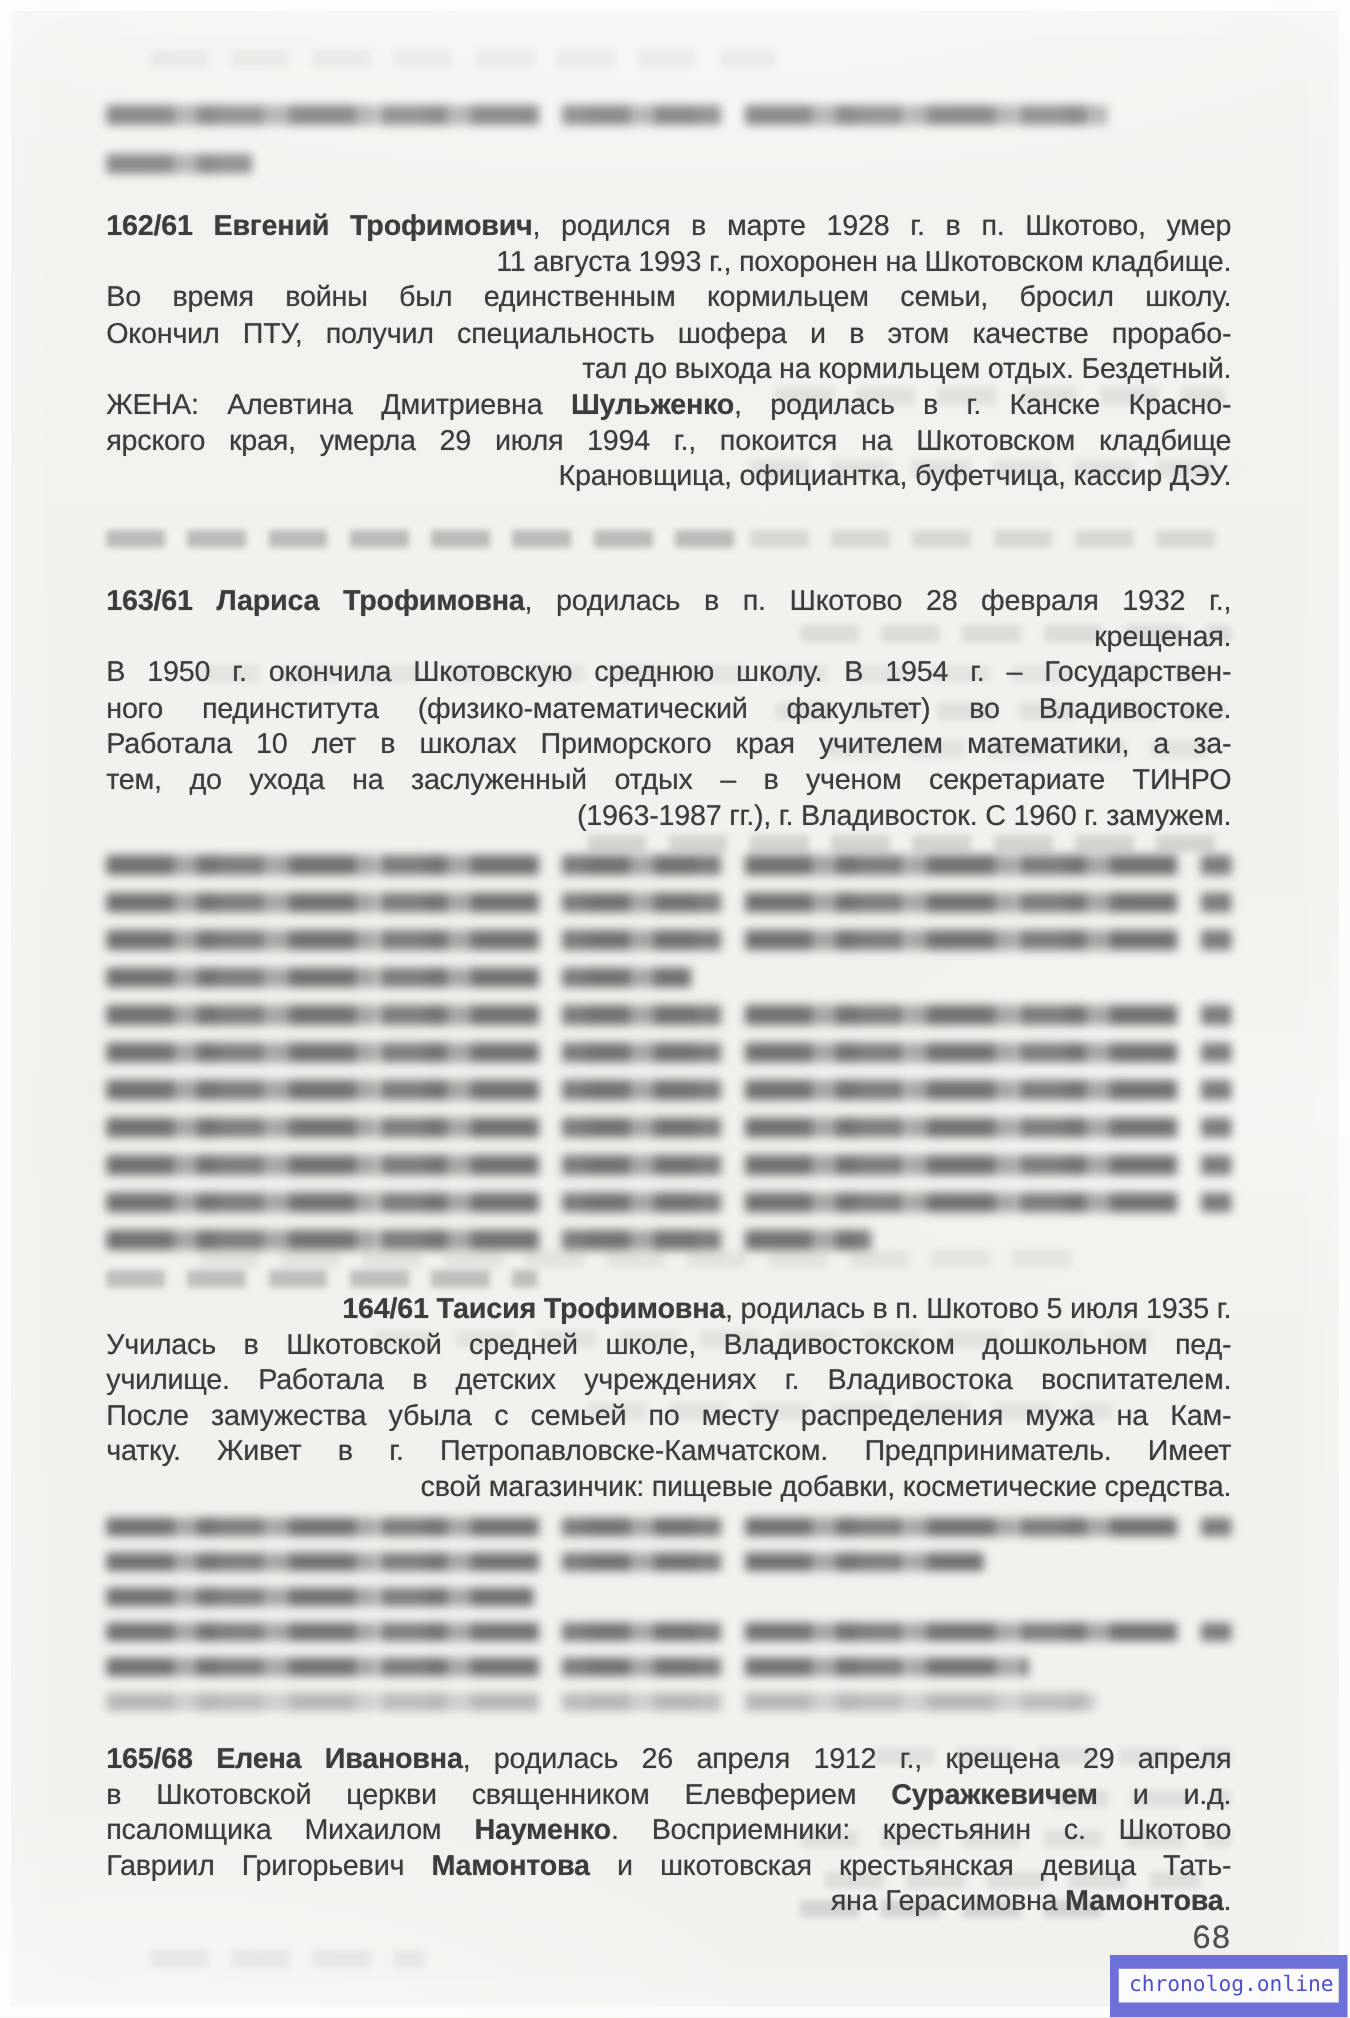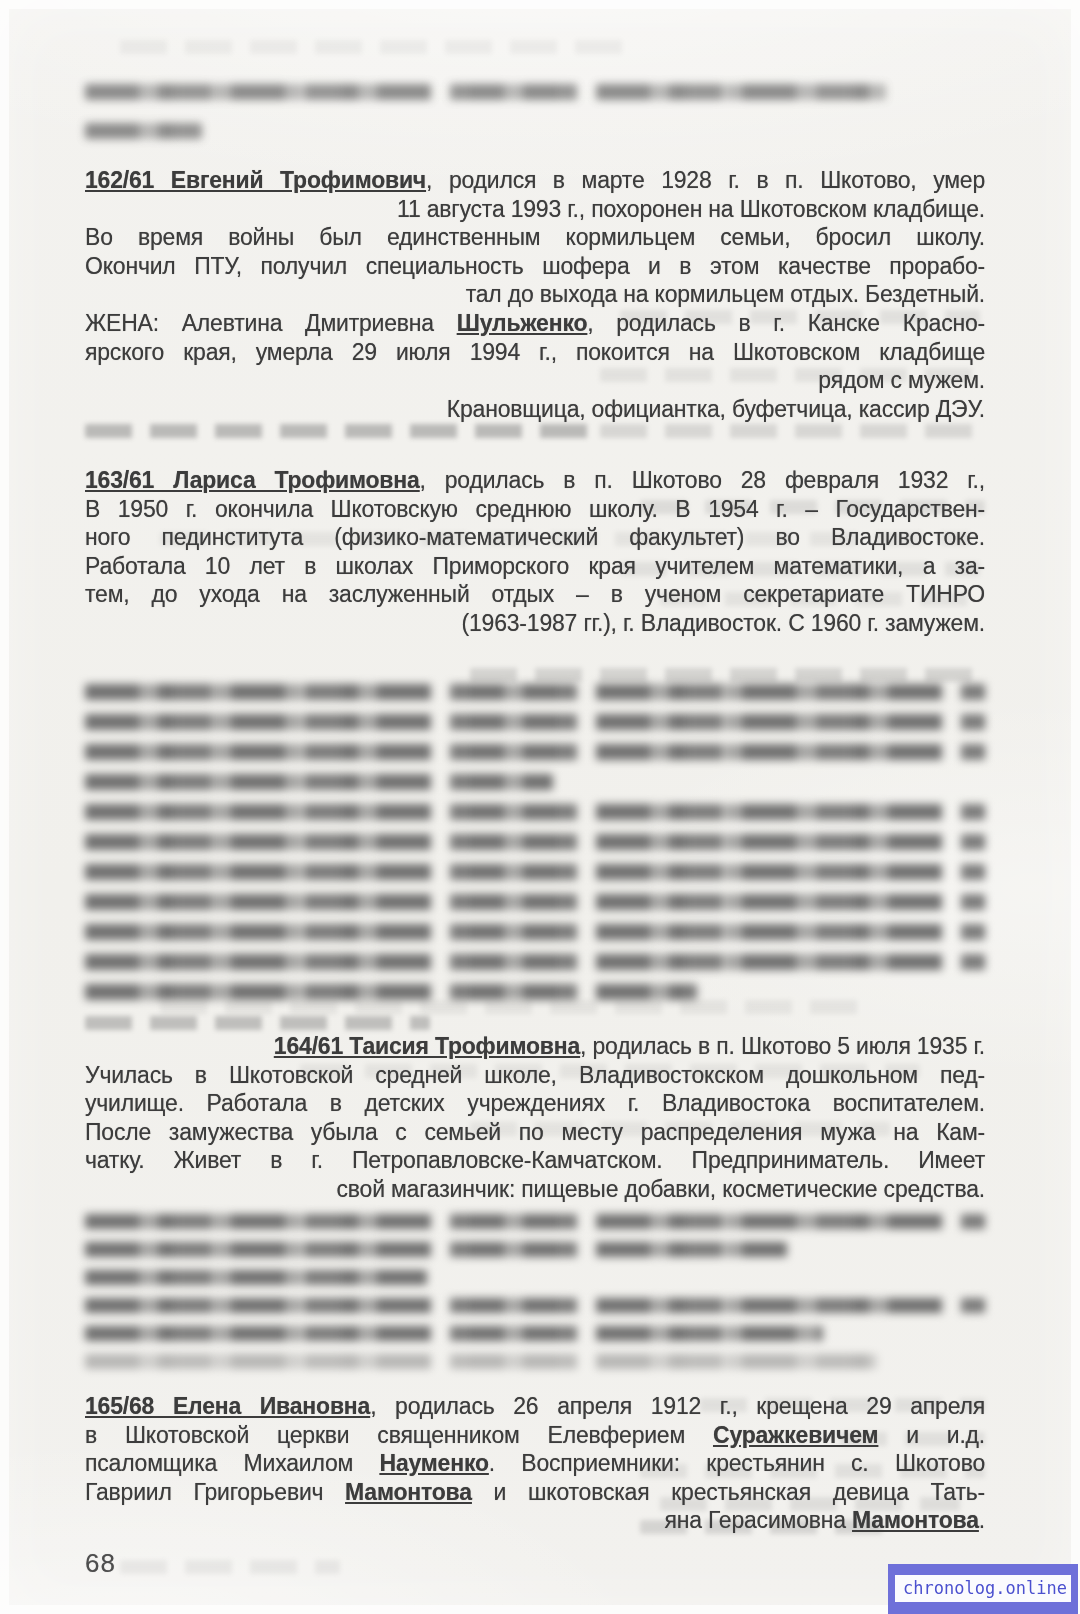--- a/index.html
+++ b/index.html
@@ -23,43 +23,42 @@
   }
   .abs{position:absolute;left:85px;width:900px;}
   
   .tl{
     font-size:23px;line-height:28.6px;letter-spacing:-.2px;
     text-shadow:0 0 .7px rgba(58,58,58,.6);
     text-align:right;
   }
   .tl:not(.j){white-space:nowrap;}
   .tl.j{text-align:justify;text-align-last:justify;}
-  .b{font-weight:bold;text-decoration:underline;}
+  .b{font-weight:bold;}
   
   .blur-block .bl{
     height:16px;margin-bottom:14px;border-radius:2px;
     background:
       repeating-linear-gradient(90deg, rgba(104,104,104,.85) 0 54px, rgba(104,104,104,0) 54px 73px),
       repeating-linear-gradient(90deg, rgba(104,104,104,.55) 0 89px, rgba(104,104,104,0) 89px 128px);
     filter:blur(4px);
   }
   .note .bl{height:16px;margin-bottom:23px;opacity:.8;}
   .blockb .bl{height:15px;margin-bottom:13px;}
   
   .gl{
     position:absolute;height:14px;border-radius:2px;
     background:repeating-linear-gradient(90deg,#6f6f6f 0 47px,rgba(0,0,0,0) 47px 65px);
     filter:blur(2.6px);
   }
   
   .pagenum{
-    position:absolute;left:85px;width:900px;top:1534px;text-align:left;
+    position:absolute;left:85px;width:900px;top:1534px;text-align:right;
     font-size:26px;line-height:30px;color:var(--pagenum);letter-spacing:1px;
     text-shadow:0 0 .7px rgba(70,70,70,.5);
-    margin-top:14px;
   }
   
   .wm{
     position:absolute;left:888px;top:1564px;width:190px;height:64px;
     background:var(--wm-box);box-sizing:border-box;
     display:flex;justify-content:center;align-items:flex-start;padding-top:11px;
   }
   .wm-inner{
     background:#fbfbfe;color:var(--wm-text);
     font-family:"DejaVu Sans Mono","Liberation Mono",monospace;
@@ -100,26 +99,26 @@
     </div>
 
   <section class="abs entry" style="top:166px">
       <div class="tl j"><span class="b">162/61 Евгений Трофимович</span><span>, родился в марте 1928 г. в п. Шкотово, умер</span></div>
       <div class="tl"><span>11 августа 1993 г., похоронен на Шкотовском кладбище.</span></div>
       <div class="tl j"><span>Во время войны был единственным кормильцем семьи, бросил школу.</span></div>
       <div class="tl j"><span>Окончил ПТУ, получил специальность шофера и в этом качестве прорабо-</span></div>
       <div class="tl"><span>тал до выхода на кормильцем отдых. Бездетный.</span></div>
       <div class="tl j"><span>ЖЕНА: Алевтина Дмитриевна </span><span class="b">Шульженко</span><span>, родилась в г. Канске Красно-</span></div>
       <div class="tl j"><span>ярского края, умерла 29 июля 1994 г., покоится на Шкотовском кладбище</span></div>
-      <div class="tl"><span>рядом с мужем.</span></div>
       <div class="tl"><span>Крановщица, официантка, буфетчица, кассир ДЭУ.</span></div>
     </section>
 
   <section class="abs entry" style="top:466px">
       <div class="tl j"><span class="b">163/61 Лариса Трофимовна</span><span>, родилась в п. Шкотово 28 февраля 1932 г.,</span></div>
+      <div class="tl"><span>крещеная.</span></div>
       <div class="tl j"><span>В 1950 г. окончила Шкотовскую среднюю школу. В 1954 г. – Государствен-</span></div>
       <div class="tl j"><span>ного пединститута (физико-математический факультет) во Владивостоке.</span></div>
       <div class="tl j"><span>Работала 10 лет в школах Приморского края учителем математики, а за-</span></div>
       <div class="tl j"><span>тем, до ухода на заслуженный отдых – в ученом секретариате ТИНРО</span></div>
       <div class="tl"><span>(1963-1987 гг.), г. Владивосток. С 1960 г. замужем.</span></div>
     </section>
 
   <div class="abs blur-block blocka" style="top:684px">
       <div class="bl" style="width: 100%;"></div>
       <div class="bl" style="width: 100%;"></div>

